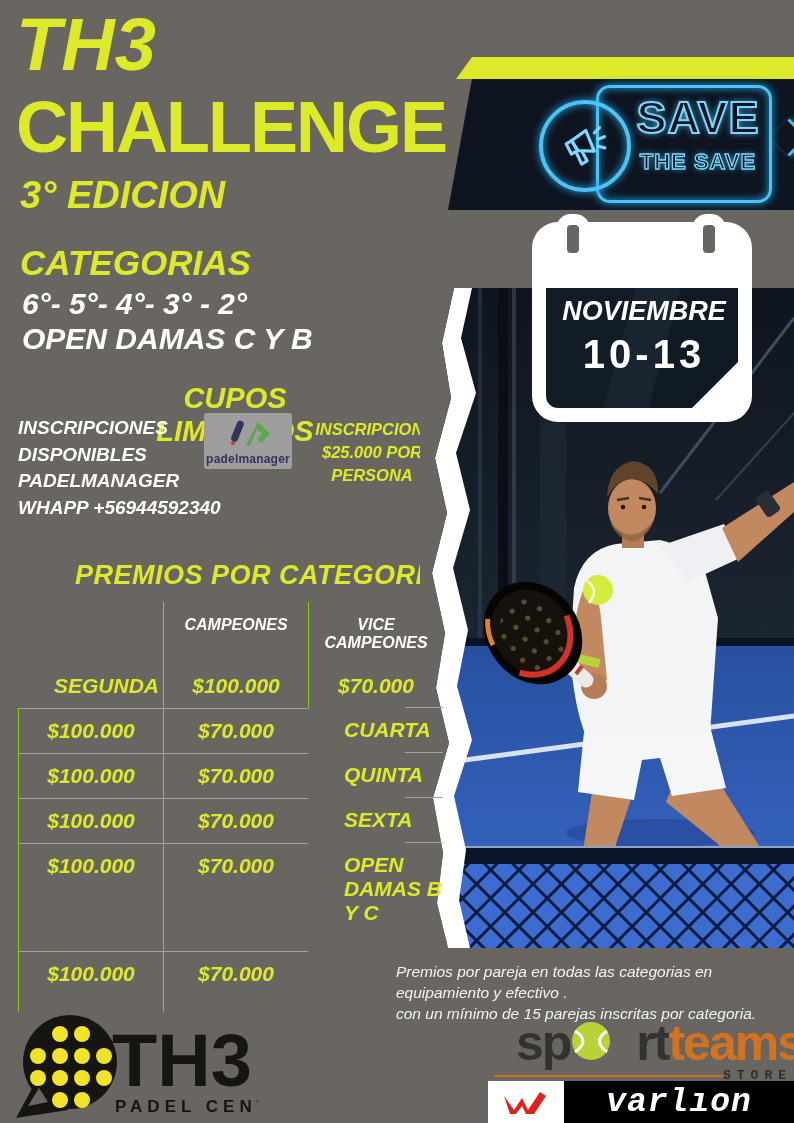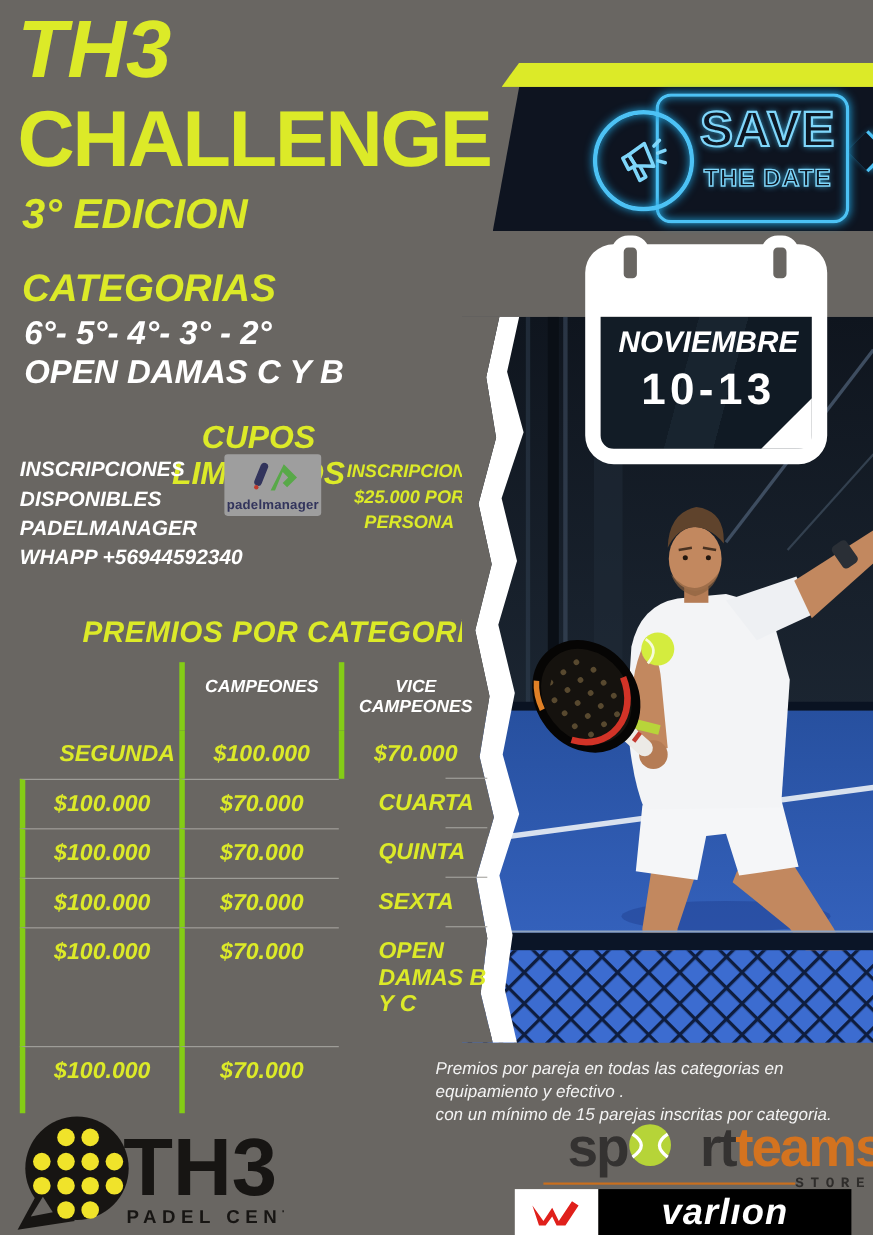--- a/index.html
+++ b/index.html
@@ -50,21 +50,21 @@
   .pm-box{left:204px;top:413px;width:88px;height:56px;background:#9e9e9e;border-radius:3px;z-index:2;
           display:flex;flex-direction:column;align-items:center;justify-content:flex-end;padding-bottom:3px;box-sizing:border-box;}
   .pm-text{font-size:12px;font-weight:600;color:#32345c;letter-spacing:.2px;}
   .pm-mark{position:absolute;top:5px;left:24px;}
   .insc-right{left:310px;top:418px;width:124px;text-align:center;font-size:16.5px;font-weight:900;font-style:italic;
               color:#dcea28;line-height:23px;}
 
   
   .prem-head{left:75px;top:560px;font-size:27px;font-weight:900;font-style:italic;color:#dcea28;letter-spacing:.5px;}
   .ptable{left:18px;top:602px;width:425px;display:grid;grid-template-columns:145px 145px 135px;z-index:2;}
-  .ptable .c2,.ptable .c3{border-left:5px solid #84cc16;}
+  .ptable .c2,.ptable .c3{border-left:1px solid #84cc16;}
   .ptable .hcell{color:#fff;font-size:16px;font-weight:900;font-style:italic;text-align:center;padding:14px 0 12px;}
   .ptable .lcell{color:#dcea28;font-size:21px;font-weight:900;font-style:italic;padding:10px 0 10px 4px;position:relative;margin-left:32px;}
   .ptable .vcell{color:#dcea28;font-size:21px;font-weight:900;font-style:italic;text-align:center;padding:10px 0;}
   .ptable .sep{border-top:1px solid #a5a39f;}
   .ptable .lsep::after{content:"";position:absolute;top:-1px;right:0;width:38px;border-top:1px solid #a5a39f;}
   .ptable .last{padding-bottom:26px;}
 
   
   .photo{left:420px;top:288px;width:374px;height:660px;z-index:1;}
 
@@ -73,21 +73,21 @@
 
   
   .th3logo{left:8px;top:1004px;z-index:2;}
   .sportteams{left:492px;top:1014px;display:flex;align-items:center;z-index:2;}
   .st-sp,.st-rt{font-size:50px;font-weight:900;color:#343231;letter-spacing:-2px;margin-left:24px;}
   .st-teams{font-size:50px;font-weight:900;color:#d4731f;letter-spacing:-2px;}
   .st-ball{margin:0 1px;}
   .sport-sub{left:494px;top:1068px;width:298px;display:flex;align-items:center;gap:0;z-index:2;}
   .sub-line{flex:1;height:2px;background:#c96f1e;}
   .st-store{font-size:13px;font-weight:900;letter-spacing:6px;color:#2f2d2b;font-family:"Liberation Mono",monospace;}
-  .varlion{left:468px;top:1081px;width:306px;height:42px;display:flex;z-index:2;}
+  .varlion{left:488px;top:1081px;width:306px;height:42px;display:flex;z-index:2;font-family:Liberation Mono, monospace;}
   .va-white{width:76px;background:#fff;display:flex;align-items:center;justify-content:center;}
   .va-black{flex:1;background:#000;display:flex;align-items:center;justify-content:center;}
   .va-text{color:#fff;font-size:33px;font-weight:900;font-style:italic;letter-spacing:1px;}
 </style>
 </head>
 <body>
 
 <div class="poster">
 
   <div class="abs ystrip"></div>
@@ -103,21 +103,21 @@
     <svg width="52" height="46" viewBox="0 0 52 46">
       <g fill="none" stroke="#7fd6fa" stroke-width="3.2" stroke-linejoin="round" stroke-linecap="round" transform="rotate(-12 26 23)">
         <path d="M14,15 L30,8 L34,30 L18,26 Z"></path>
         <path d="M8,17 L14,15 L18,26 L11,28 Z"></path>
         <path d="M16,27 L19,40 L25,38 L22,28"></path>
         <path d="M38,12 L44,8 M40,19 L47,18 M39,26 L45,29"></path>
       </g>
     </svg>
   </div>
   <div class="abs save-word">SAVE</div>
-  <div class="abs save-word2">THE DATE</div>
+  <div class="abs save-word2">THE SAVE</div>
 
   <div class="abs photo">
     <svg width="374" height="660" viewBox="0 0 374 660">
       <defs>
         <linearGradient id="wall" x1="0" y1="0" x2="0" y2="1">
           <stop offset="0" stop-color="#0f151e"></stop>
             <stop offset="1" stop-color="#1b2531"></stop>
         </linearGradient>
         <linearGradient id="court" x1="0" y1="0" x2="0" y2="1">
           <stop offset="0" stop-color="#27509f"></stop>

